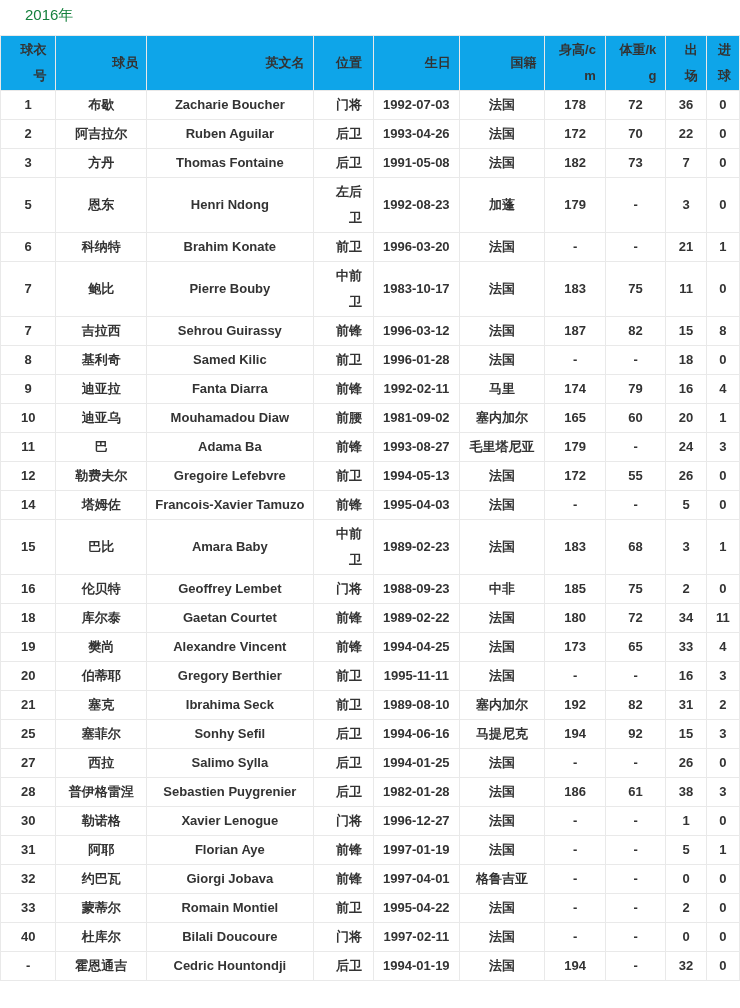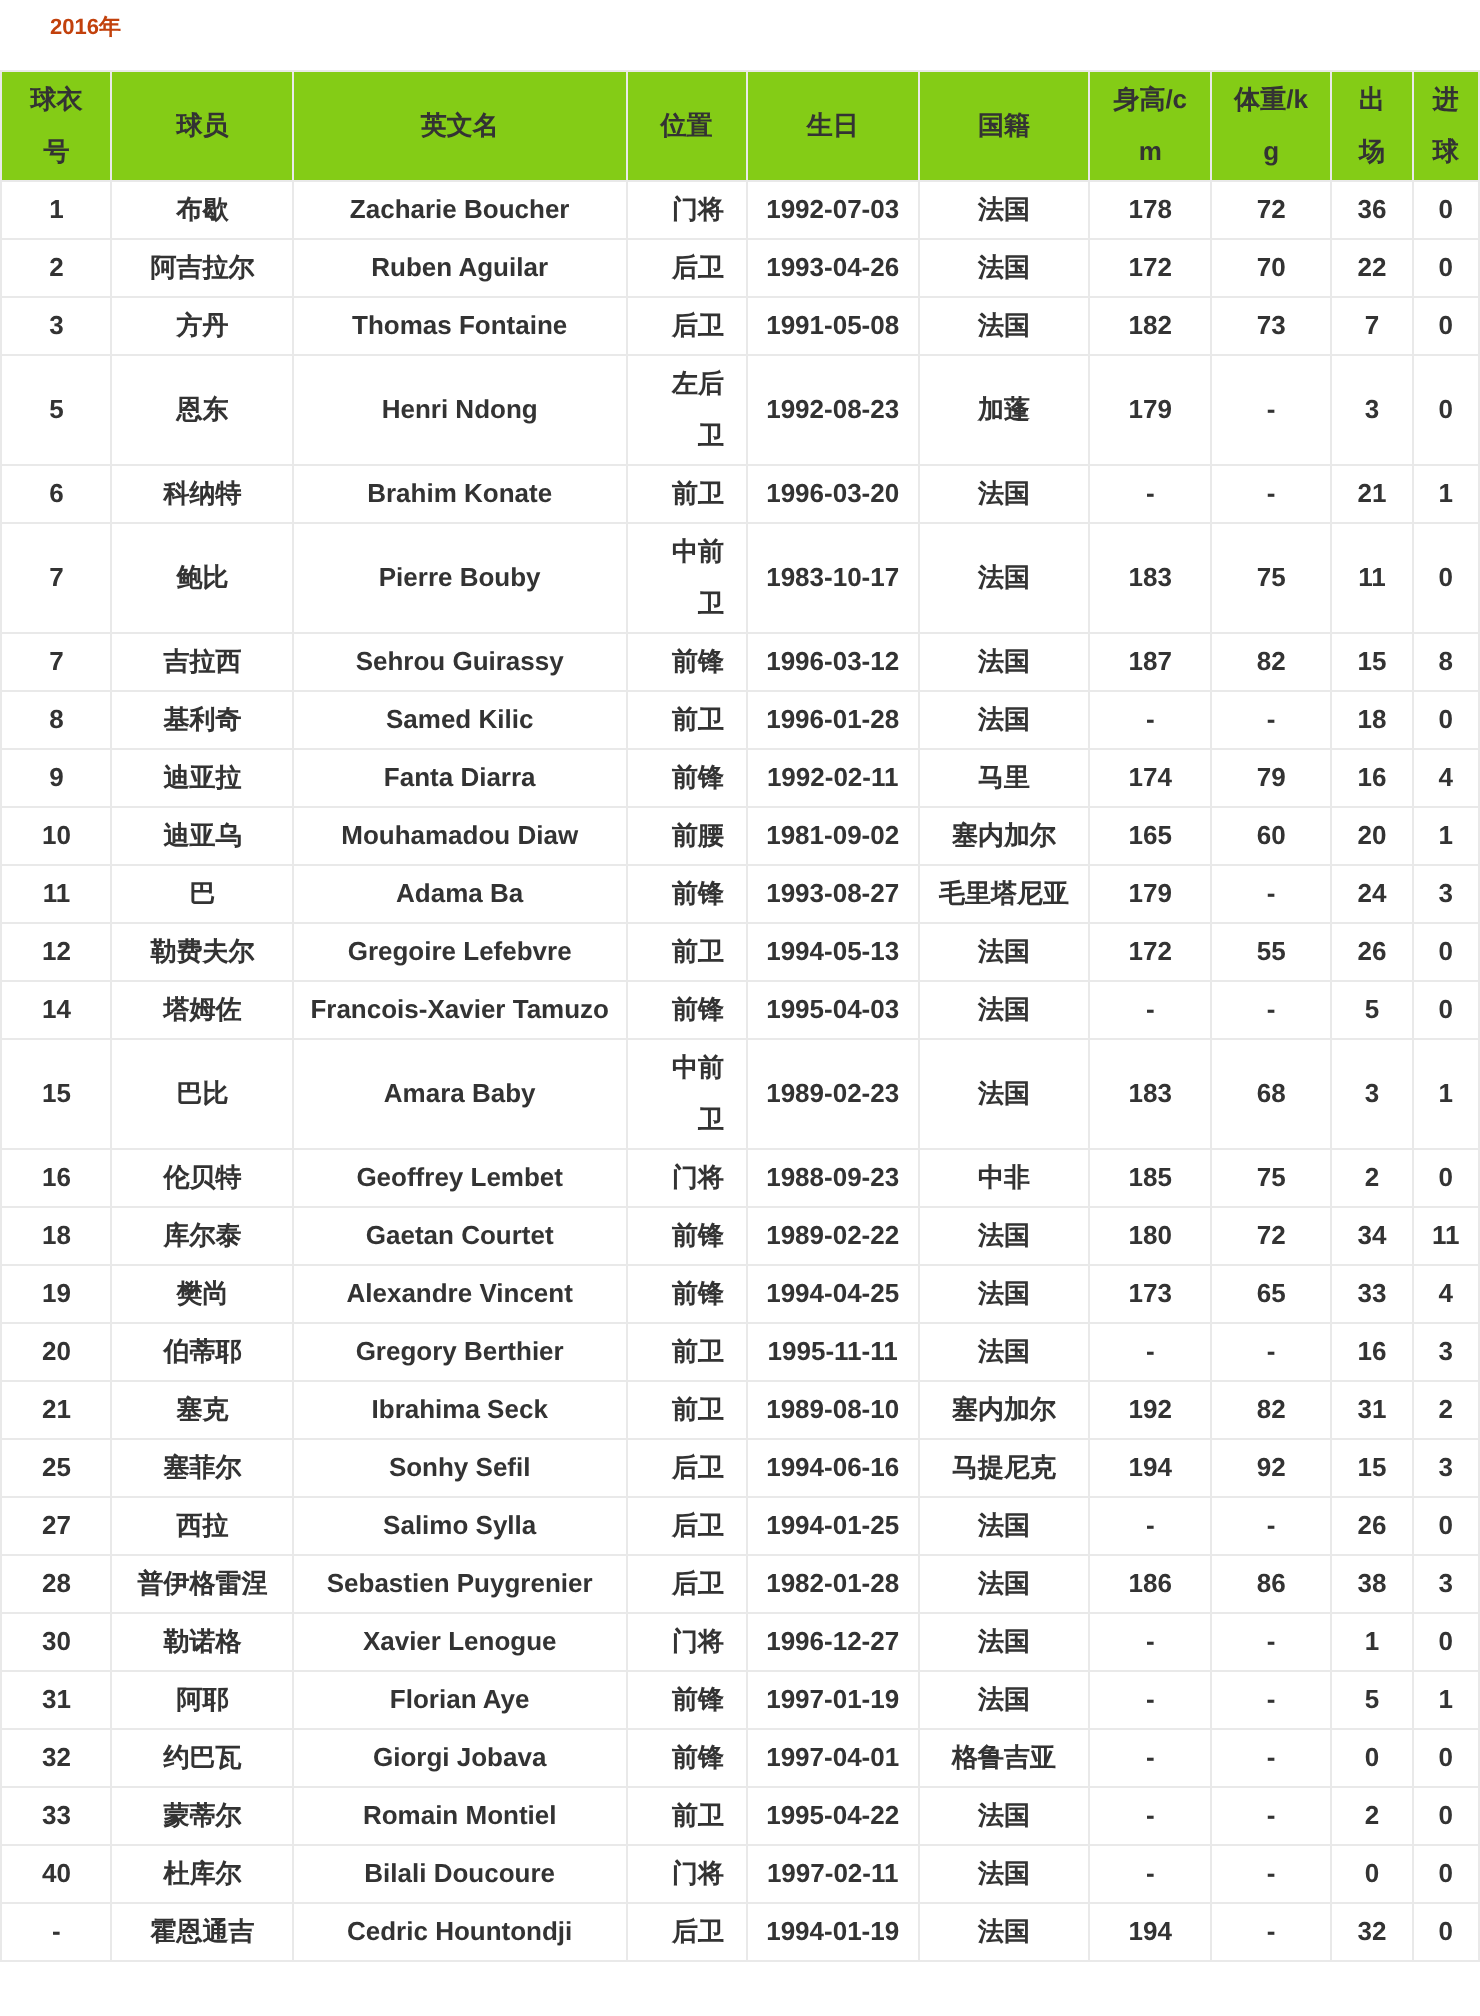--- a/index.html
+++ b/index.html
@@ -7,23 +7,23 @@
     padding: 0;
     background: #ffffff;
     width: 740px;
     font-family: "Liberation Sans", "DejaVu Sans", sans-serif;
     color: #333;
   }
   .page {
     width: 740px;
   }
   .page-title {
-    font-size: 11px;
-    font-weight: bold;
-    color: #c2410c;
+    font-size: 15px;
+    font-weight: normal;
+    color: #15803d;
     padding: 5px 0 11px 25px;
     line-height: 19px;
   }
   table.roster {
     width: 740px;
     border-collapse: collapse;
     table-layout: fixed;
   }
   th, td {
     box-sizing: border-box;
@@ -31,24 +31,25 @@
     font-size: 13px;
     font-weight: bold;
     color: #333;
     text-align: center;
     vertical-align: middle;
     line-height: 2;
     padding: 1px 8px;
     overflow: hidden;
   }
   th {
-    background: #84cc16;
+    background: #0ea5e9;
     white-space: normal;
     word-break: break-all;
     font-weight: bold;
+    text-align: right;
   }
   td {
     background: #ffffff;
     white-space: nowrap;
   }
   
   .c0 { width: 55px; padding-left: 9px;  padding-right: 9px; }
   .c1 { width: 90px; }
   .c2 { width: 165px; }
   .c3 { width: 60px; padding-left: 11px; padding-right: 11px; margin-left: 47px; }
@@ -340,21 +341,21 @@
           <td class="c9">0</td>
         </tr>
         <tr>
           <td class="c0">28</td>
           <td class="c1">普伊格雷涅</td>
           <td class="c2">Sebastien Puygrenier</td>
           <td class="c3">后卫</td>
           <td class="c4">1982-01-28</td>
           <td class="c5">法国</td>
           <td class="c6">186</td>
-          <td class="c7">86</td>
+          <td class="c7">61</td>
           <td class="c8">38</td>
           <td class="c9">3</td>
         </tr>
         <tr>
           <td class="c0">30</td>
           <td class="c1">勒诺格</td>
           <td class="c2">Xavier Lenogue</td>
           <td class="c3">门将</td>
           <td class="c4">1996-12-27</td>
           <td class="c5">法国</td>

